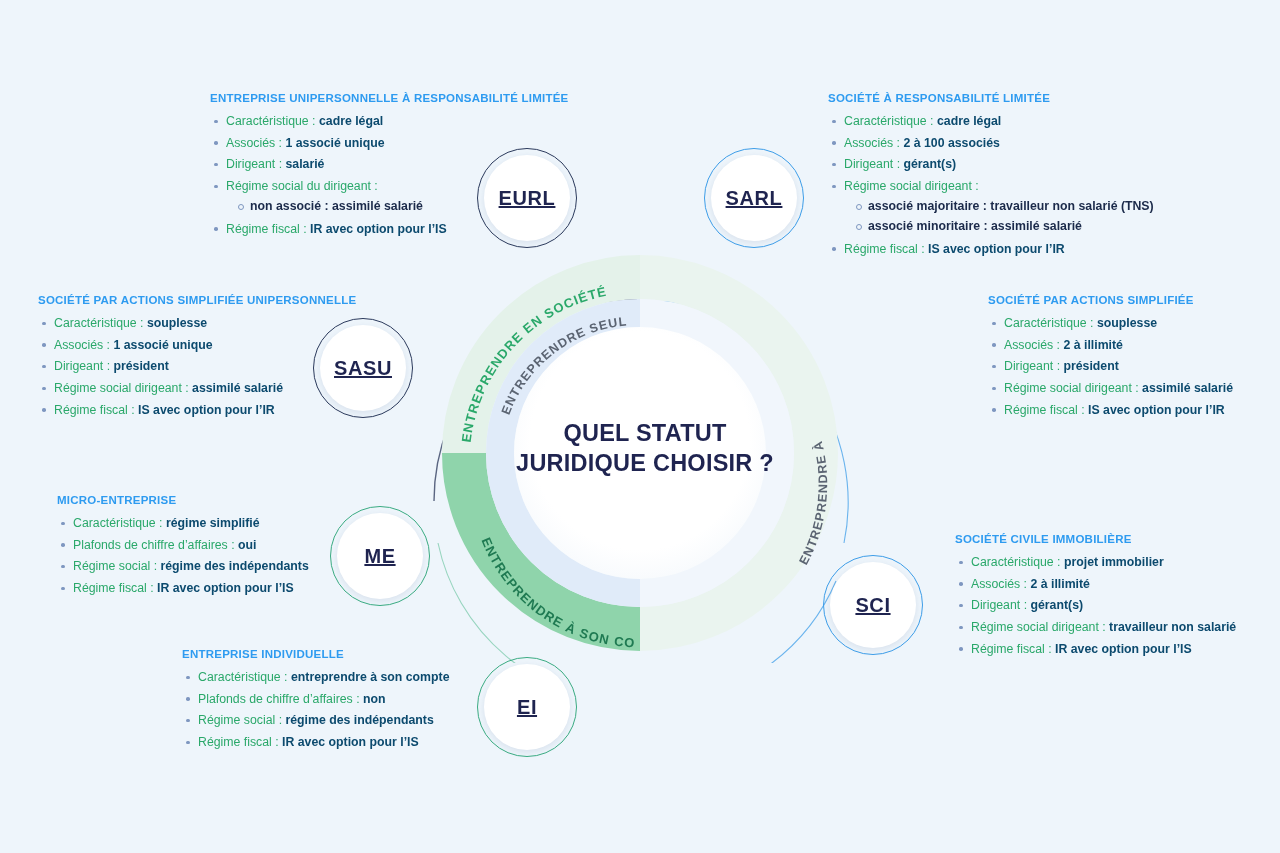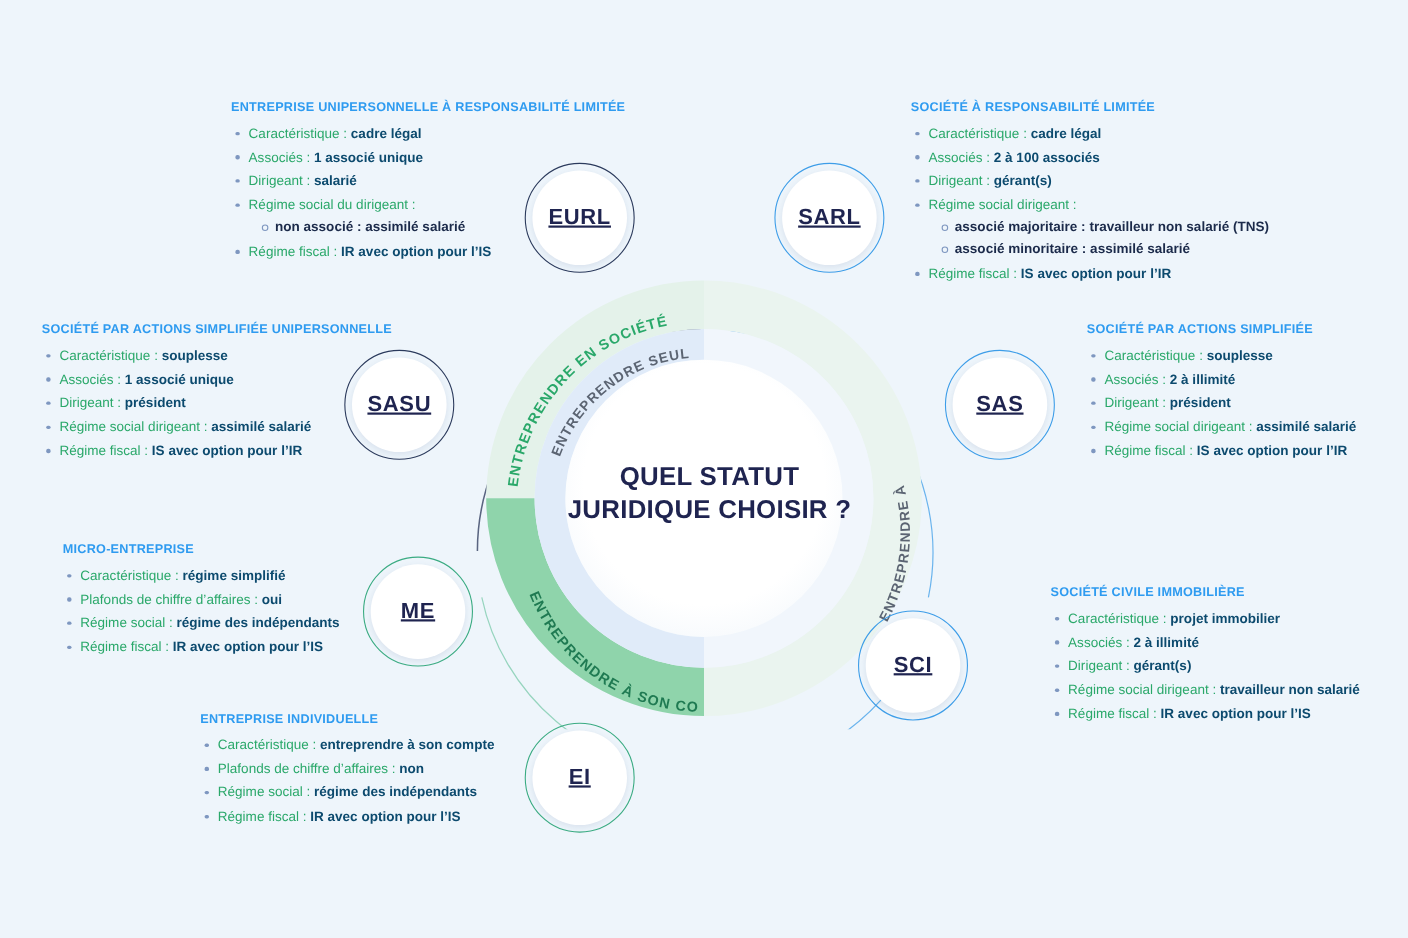--- a/index.html
+++ b/index.html
@@ -217,25 +217,24 @@
     <div>QUEL STATUT</div>
     <div>JURIDIQUE CHOISIR ?</div>
   </div>
 
   <div class="bubble ring-navy" style="left:484px; top:155px;">EURL</div>
 
   <div class="bubble ring-blue" style="left:711px; top:155px;">SARL</div>
 
   <div class="bubble ring-navy" style="left:320px; top:325px;">SASU</div>
 
-  <div class="bubble ring-blue" style="left:866px; top:325px;">SAS</div>
 
   <div class="bubble ring-green" style="left:337px; top:513px;">ME</div>
 
-  <div class="bubble ring-blue" style="left:787px; top:562px;">SCI</div>
+  <div class="bubble ring-blue" style="left:830px; top:562px;">SCI</div>
 
   <div class="bubble ring-green" style="left:484px; top:664px;">EI</div>
 
   <div class="info-block" style="left:210px; top:92px;">
       <div class="block-title">ENTREPRISE UNIPERSONNELLE À RESPONSABILITÉ LIMITÉE</div>
       <ul class="bullet-list">
         <li><span class="lbl">Caractéristique :</span><span class="val"> cadre légal</span></li>
         <li><span class="lbl">Associés :</span><span class="val"> 1 associé unique</span></li>
         <li><span class="lbl">Dirigeant :</span><span class="val"> salarié</span></li>
         <li><span class="lbl">Régime social du dirigeant :</span><ul class="sub-list">

